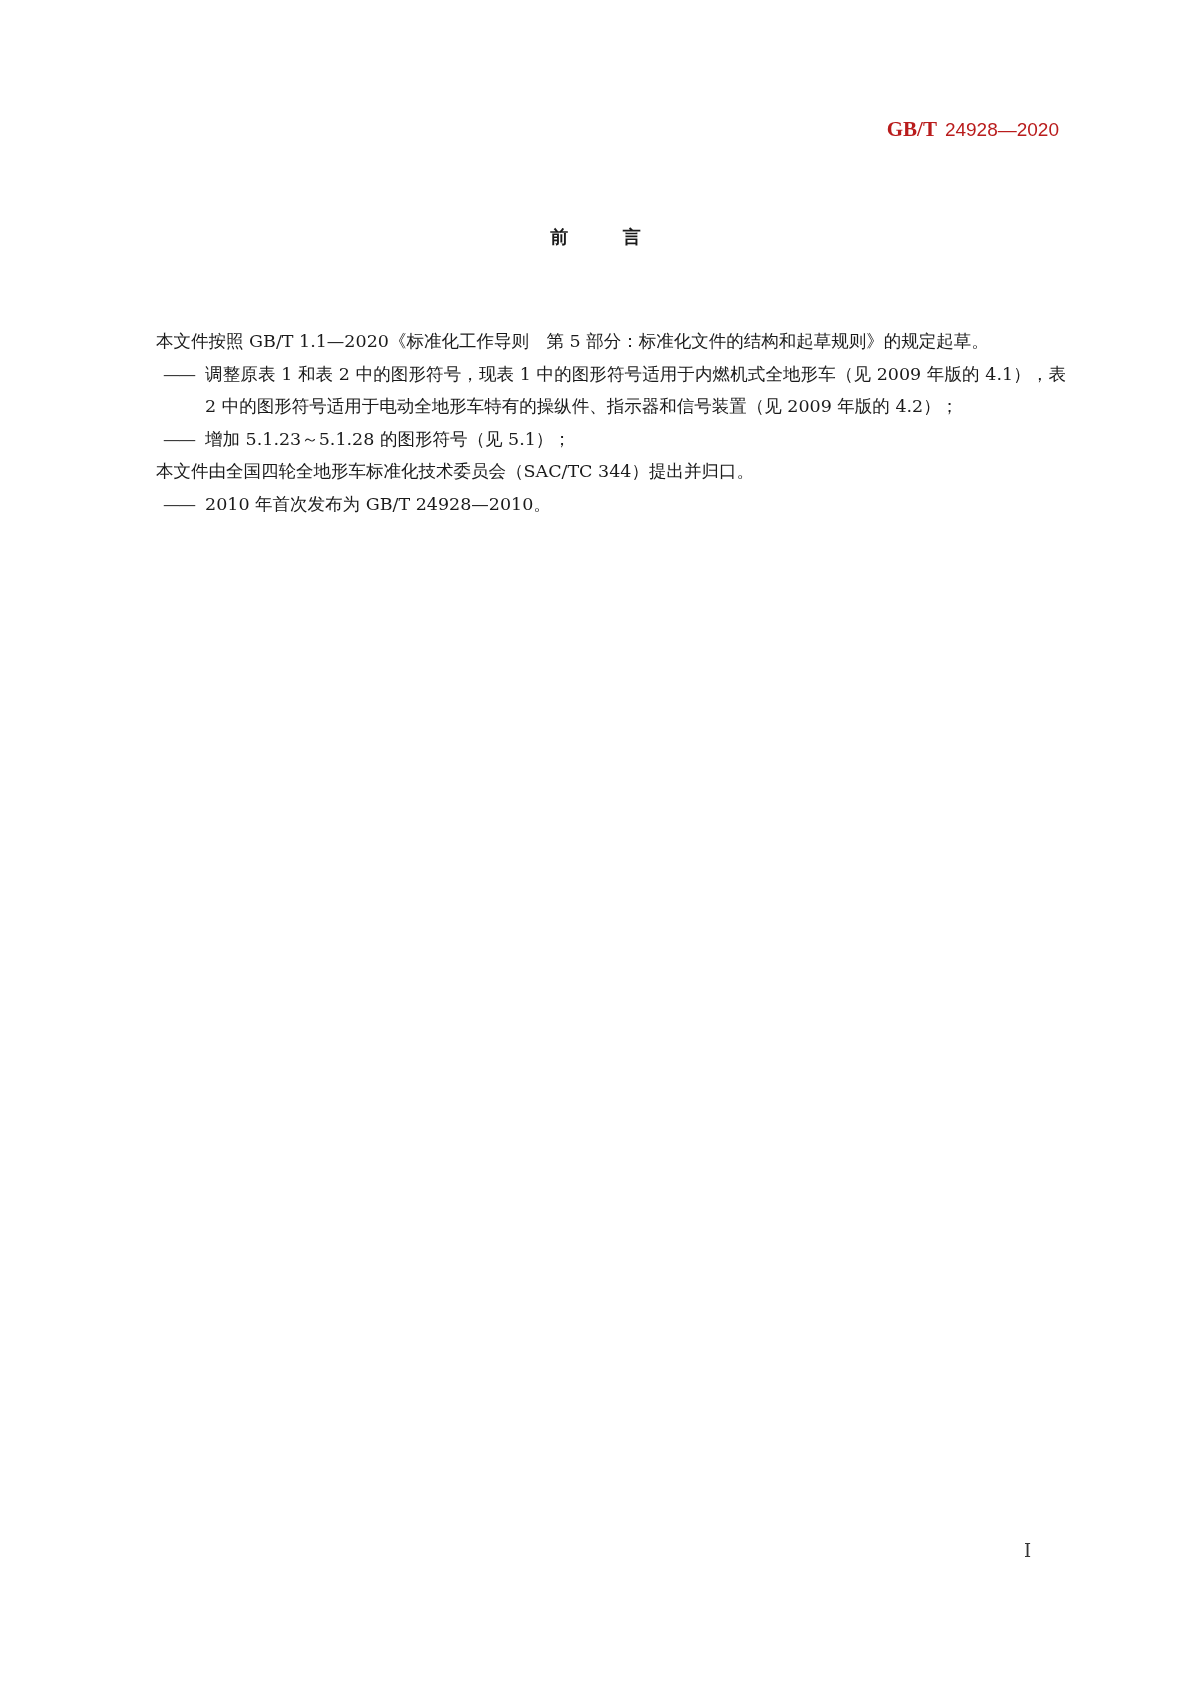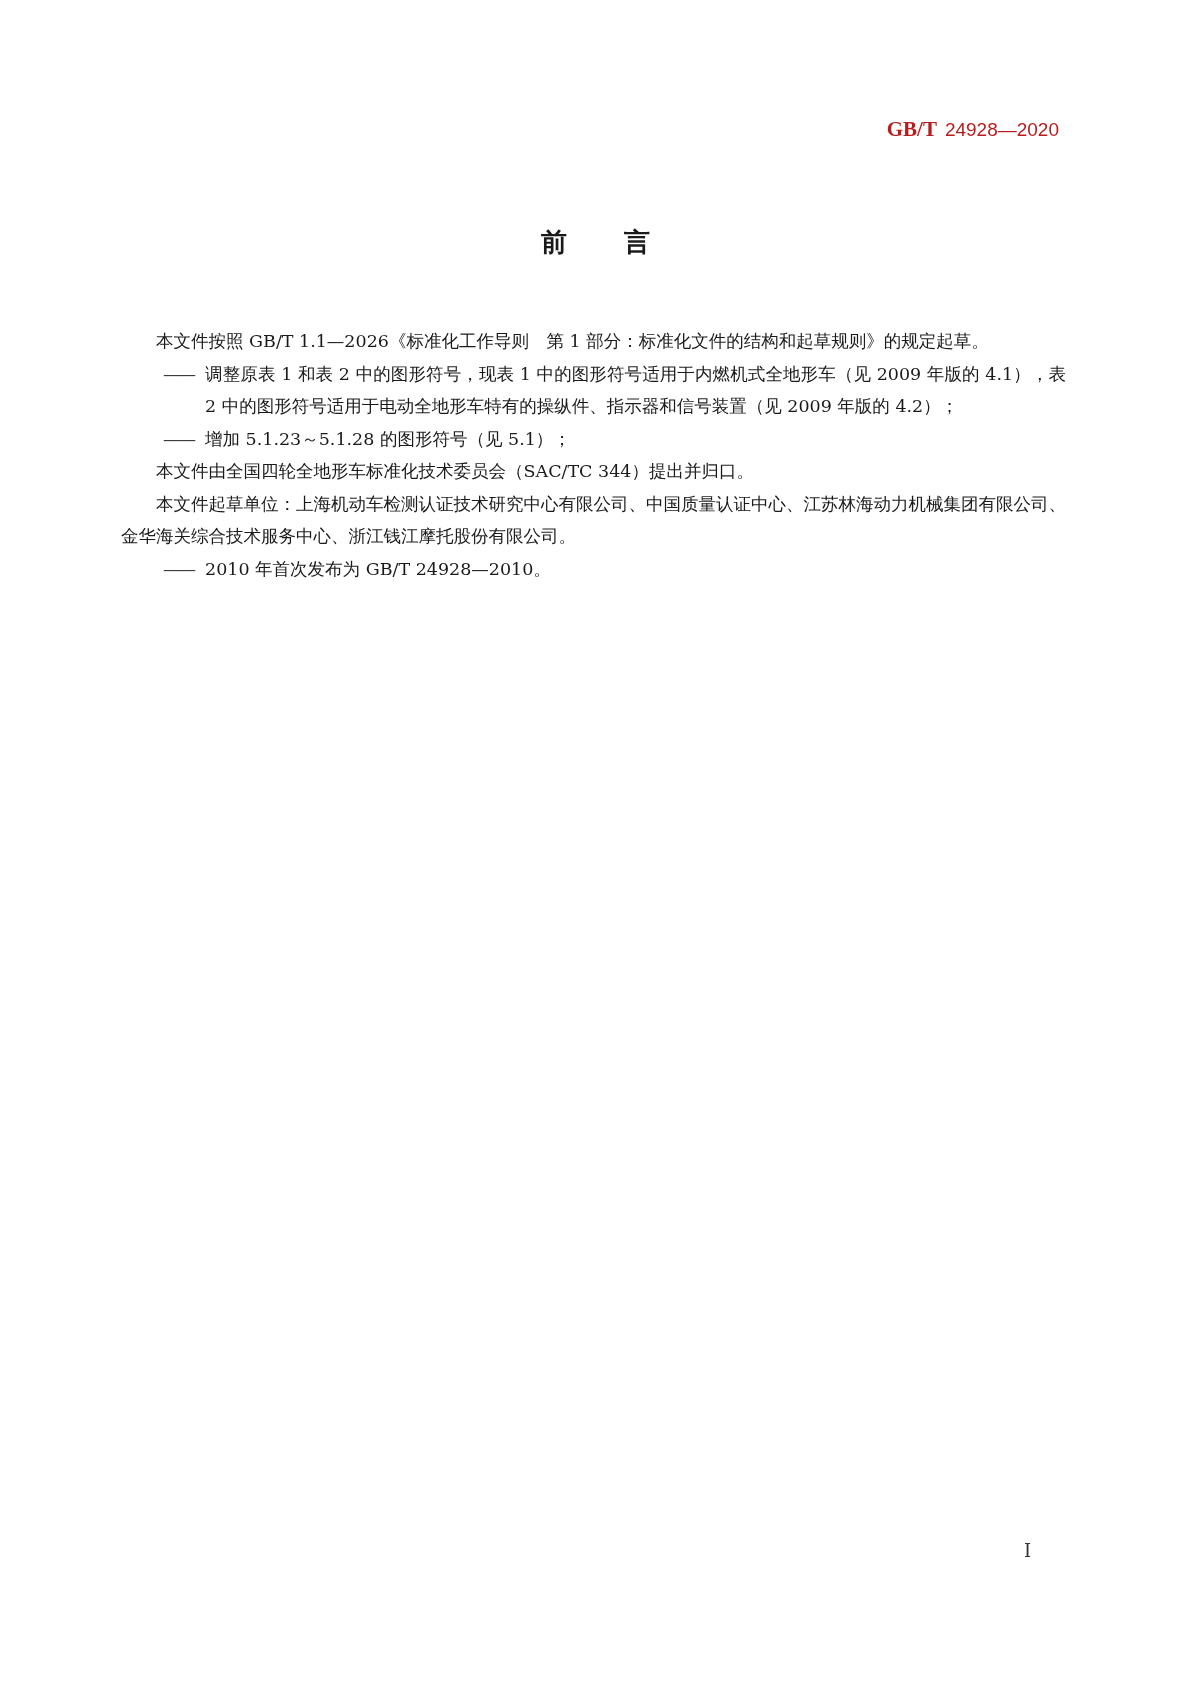--- a/index.html
+++ b/index.html
@@ -34,21 +34,21 @@
       margin-left: 8px;
     }
     .title {
       position: absolute;
       top: 225px;
       left: 0;
       width: 1191px;
       text-align: center;
       font-family: "DejaVu Sans", sans-serif;
       font-weight: bold;
-      font-size: 26px;
+      font-size: 18px;
       letter-spacing: 0;
     }
     .title span {
       display: inline-block;
       margin: 0 24px;
     }
     .body {
       position: absolute;
       top: 325px;
       left: 121px;
@@ -88,21 +88,20 @@
 <div class="doc-id">
   <span class="gb">GB/T</span><span class="num">24928—2020</span>
 </div>
 
 <div class="title">
   <span>前</span>
   <span>言</span>
 </div>
 
 <div class="body">
-  <p class="p">本文件按照 GB/T 1.1—2026《标准化工作导则　第 1 部分：标准化文件的结构和起草规则》的规定起草。</p>
+  <p class="p">本文件按照 GB/T 1.1—2020《标准化工作导则　第 5 部分：标准化文件的结构和起草规则》的规定起草。</p>
   <p class="dash"><span class="mark">——</span><span>调整原表 1 和表 2 中的图形符号，现表 1 中的图形符号适用于内燃机式全地形车（见 2009 年版的 4.1），表 2 中的图形符号适用于电动全地形车特有的操纵件、指示器和信号装置（见 2009 年版的 4.2）；</span></p>
   <p class="dash"><span class="mark">——</span><span>增加 5.1.23～5.1.28 的图形符号（见 5.1）；</span></p>
   <p class="p">本文件由全国四轮全地形车标准化技术委员会（SAC/TC 344）提出并归口。</p>
-  <p class="p">本文件起草单位：上海机动车检测认证技术研究中心有限公司、中国质量认证中心、江苏林海动力机械集团有限公司、金华海关综合技术服务中心、浙江钱江摩托股份有限公司。</p>
   <p class="dash"><span class="mark">——</span><span>2010 年首次发布为 GB/T 24928—2010。</span></p>
 </div>
 
 <div class="page-no">I</div>
 
 </body></html>

